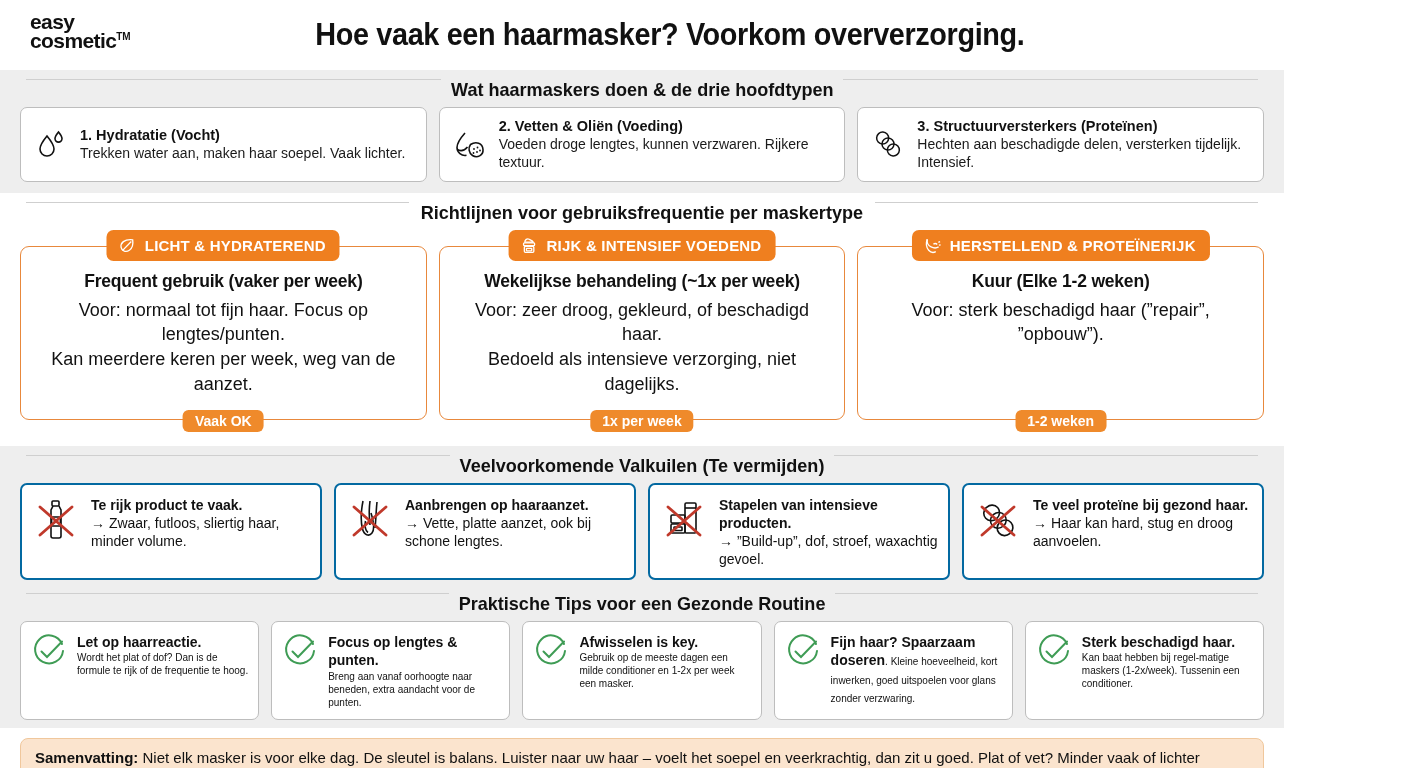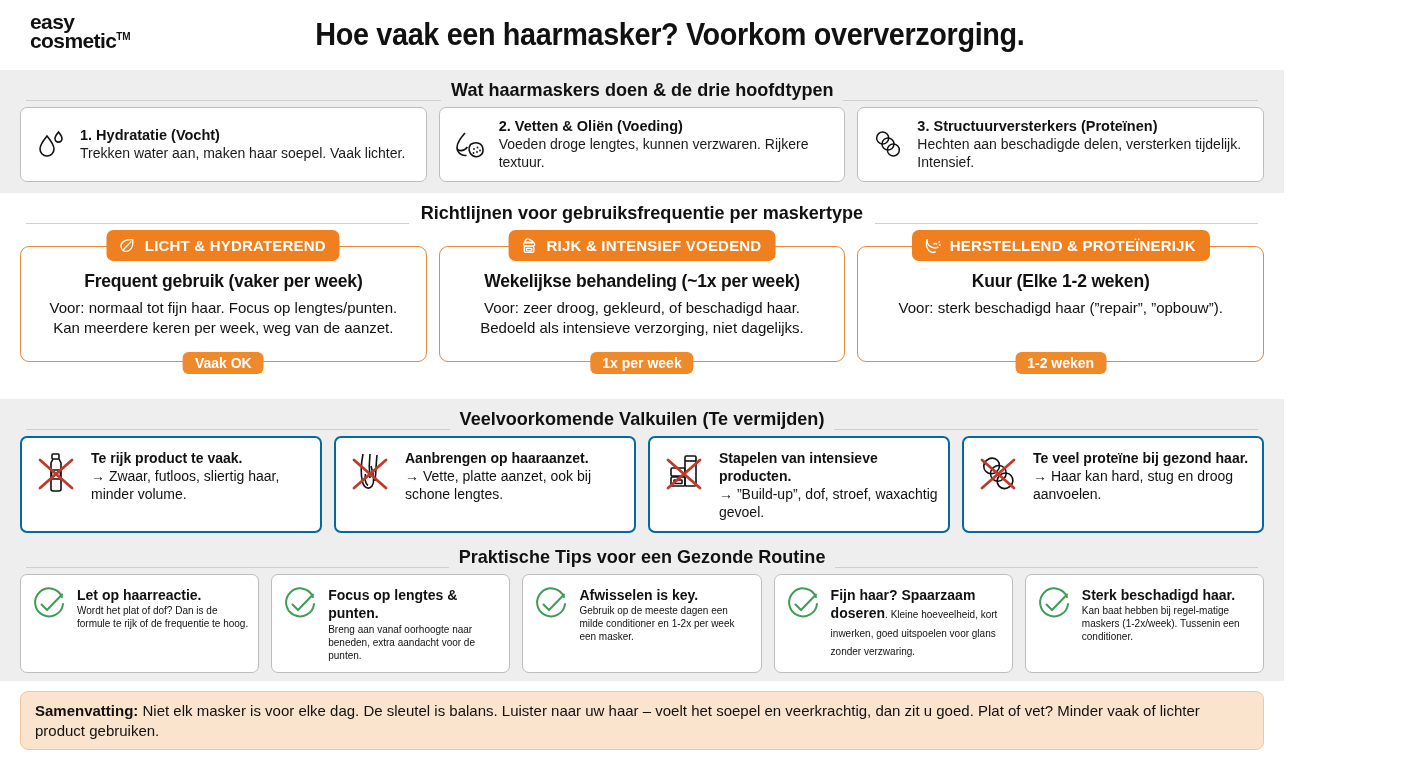--- a/index.html
+++ b/index.html
@@ -30,21 +30,21 @@
     color: #111; padding-left: 60px;
   }
 
   
   .band-gray { background: #eeeeee; }
   .band-white { background: #ffffff; }
   .band { padding: 0 20px; }
 
   
   .sec-head {
-    display: flex; align-items: flex-end; 
+    display: flex; align-items: flex-start; 
     padding: 9px 6px 6px 6px;
   }
   .sec-head .rule { flex: 1 1 auto; height: 1px; background: #cfcfcf; }
   .sec-head .txt {
     font-size: 19px; font-weight: bold; white-space: nowrap;
     transform: scaleX(0.95); transform-origin: center; color: #111;
   }
 
   
   .row { display: flex; gap: 12px; }
@@ -65,21 +65,21 @@
     background: #fff; padding: 24px 14px 22px 14px; text-align: center;
   }
   .badge {
     position: absolute; top: -17px; left: 50%; transform: translateX(-50%);
     background: #ef7f1f; color: #fff; border-radius: 7px;
     padding: 6px 14px 6px 11px; display: flex; align-items: center; gap: 8px;
     font-size: 15px; font-weight: bold; letter-spacing: 0.2px; white-space: nowrap;
   }
   .badge .bi { display: flex; align-items: center; }
   .fcard .ftitle { font-size: 17.5px; font-weight: bold; margin-bottom: 6px; letter-spacing: -0.2px; }
-  .fcard .fline { font-size: 15px; line-height: 1.38; text-align: center; }
+  .fcard .fline { font-size: 18px; line-height: 1.38; text-align: center; }
   .pill {
     position: absolute; bottom: -13px; left: 50%; transform: translateX(-50%);
     background: #ef8a2b; color: #fff; border-radius: 6px; padding: 3px 12px;
     font-size: 14px; font-weight: bold; white-space: nowrap;
   }
 
   
   .pcard {
     flex: 1 1 0; background: #fff; border: 2px solid #0369a1; border-radius: 7px;
     display: flex; align-items: flex-start; gap: 9px; padding: 9px 10px 9px 8px; min-height: 72px;
@@ -101,21 +101,21 @@
 
   
   .summary-wrap { background: #fff; padding: 10px 20px 12px 20px; }
   .summary {
     background: #fbe4ce; border: 1px solid #f0c79c; border-radius: 8px;
     padding: 9px 14px; font-size: 15px; line-height: 1.3;
   }
   .summary b { font-weight: bold; }
 
   .s1 { padding-bottom: 11px; }
-  .s2 { padding-bottom: 33px; }
+  .s2 { padding-bottom: 22px; }
   .s3 { padding-bottom: 4px; }
   .s4 { padding-bottom: 8px; }
 </style>
 </head>
 <body>
 
 <div class="page">
 
   <div class="header">
     <div class="logo">

